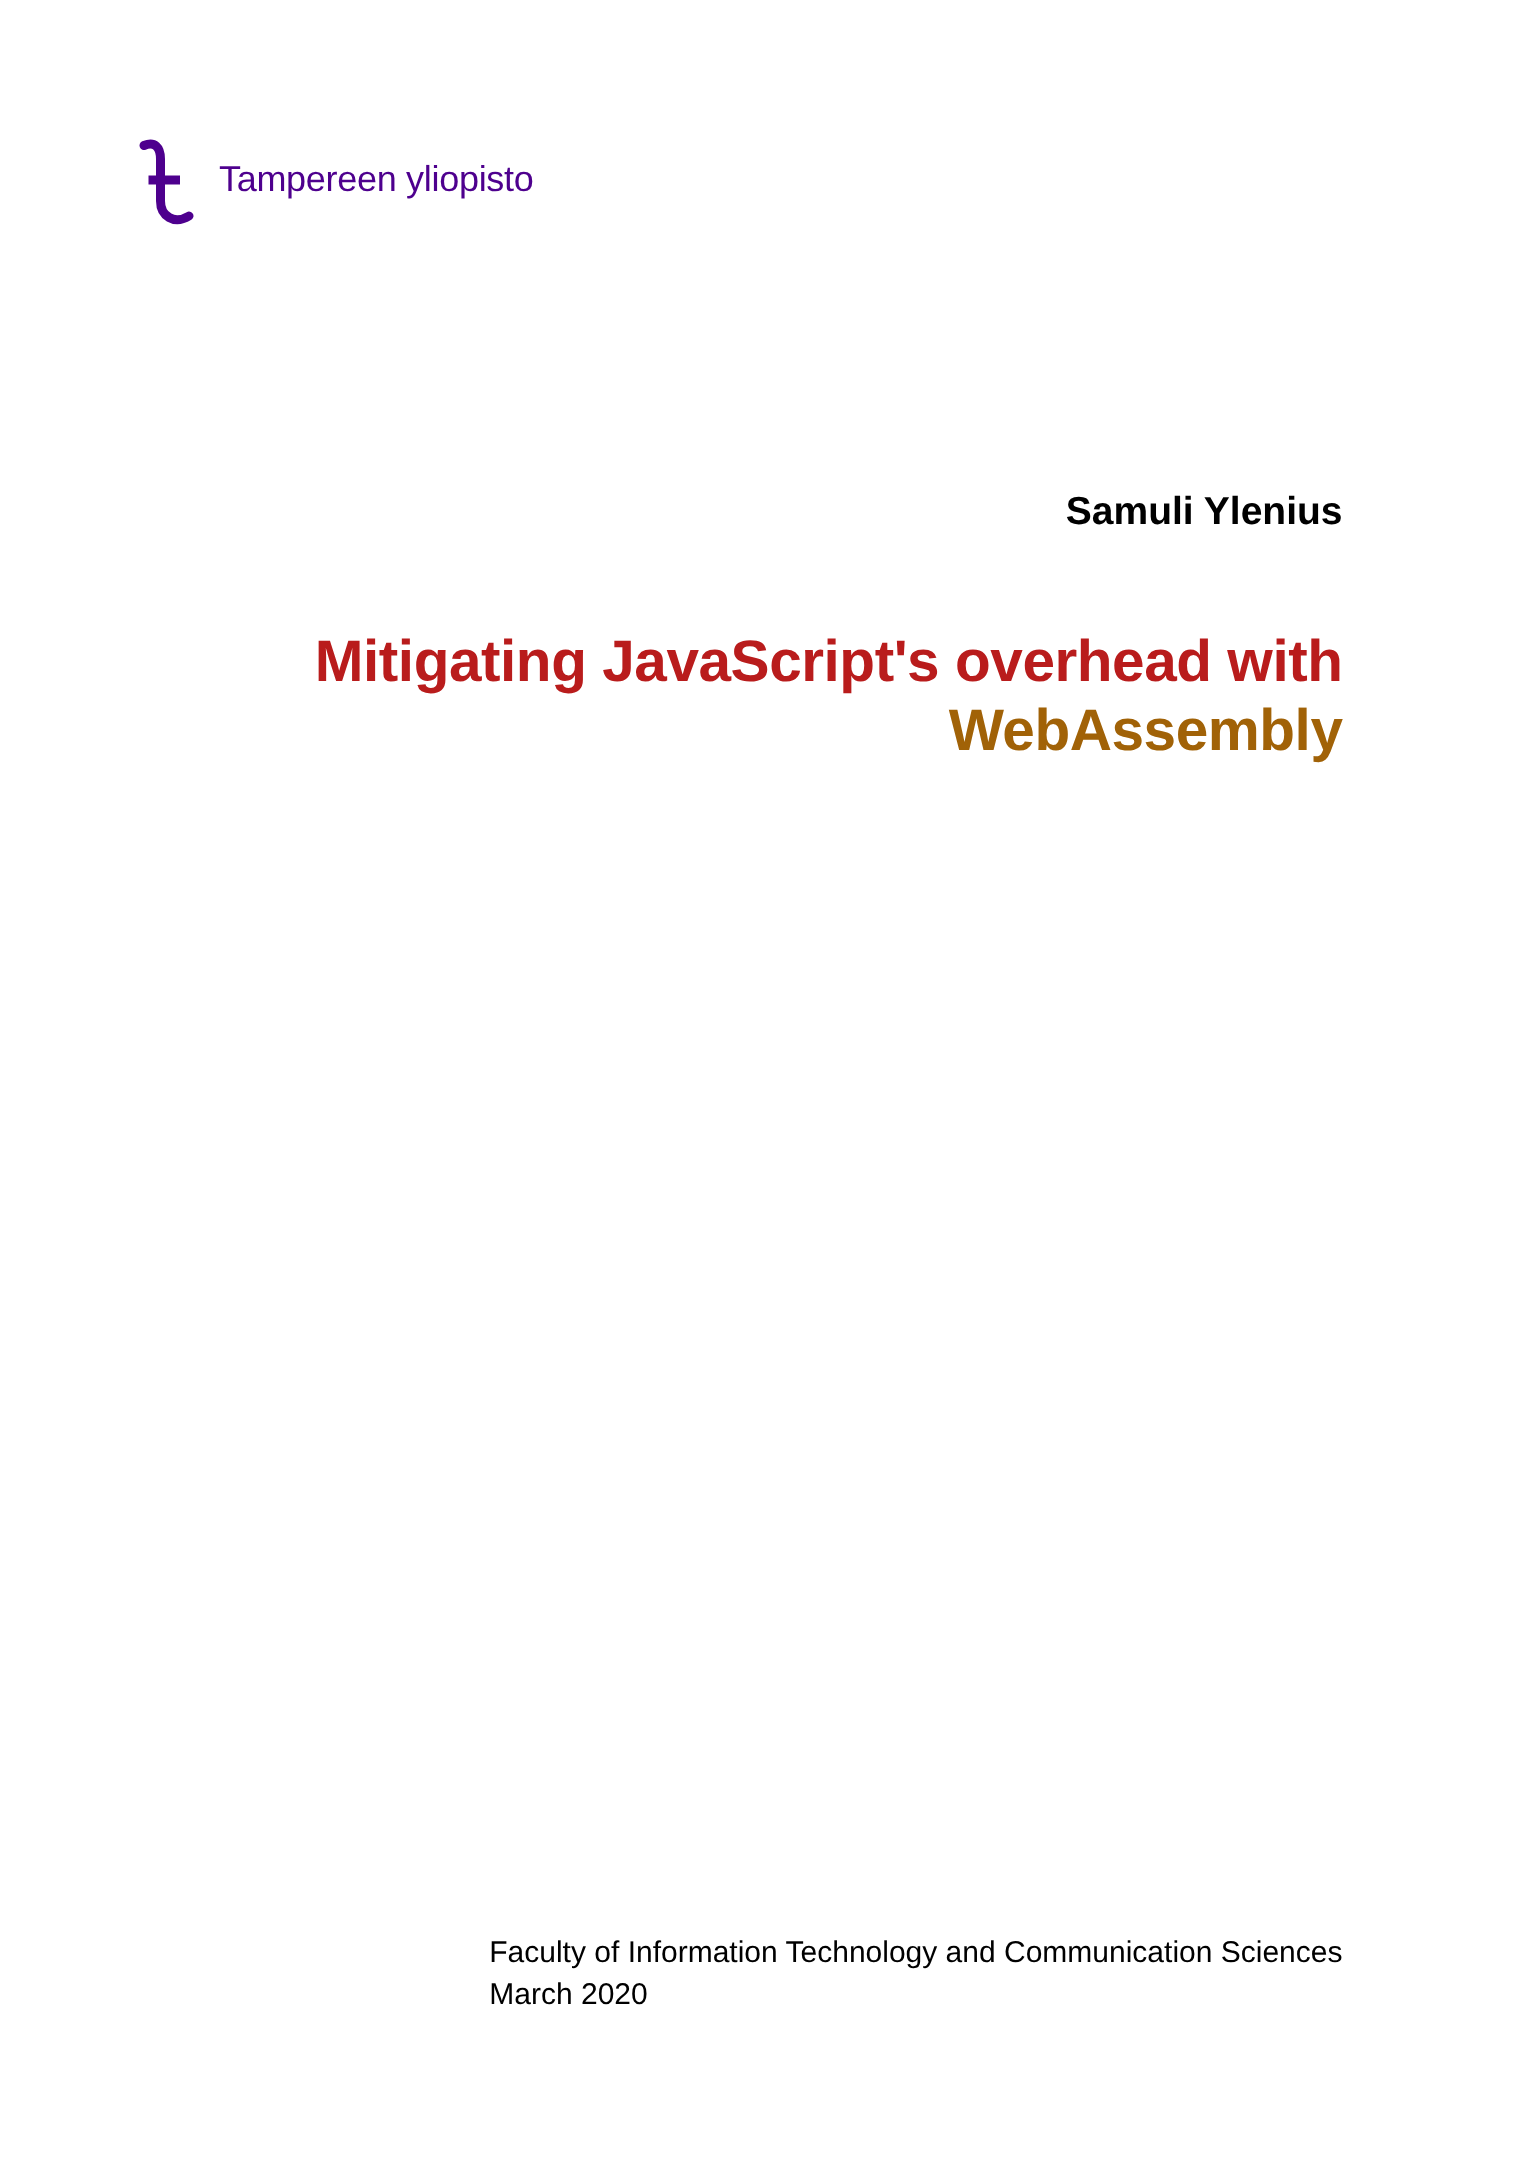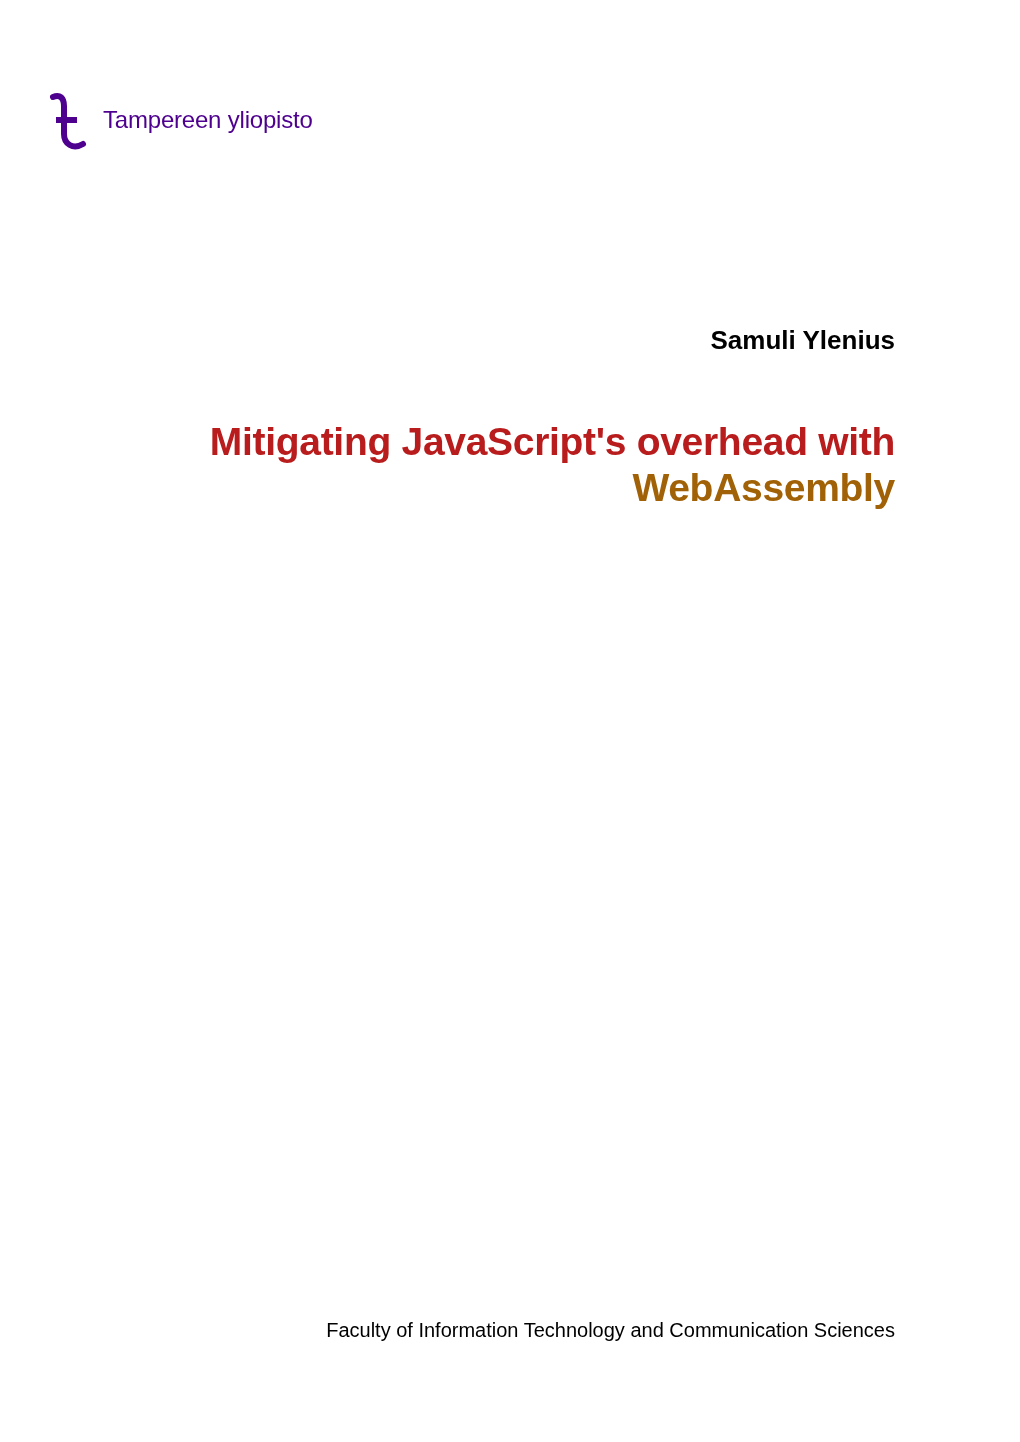--- a/index.html
+++ b/index.html
@@ -14,21 +14,21 @@
       background: #ffffff;
       font-family: Arial, Helvetica, sans-serif;
       color: #000000;
       overflow: hidden;
     }
     
     .page {
       width: 985px;
       height: 1442px;
       position: relative;
-      padding: 70px 90px 90px 47px;
+      padding: 70px 90px 90px 90px;
     }
     
     .logo-block {
       display: flex;
       align-items: center;
       gap: 8px;
       margin-top: 20px;
     }
     
     .logo-mark {
@@ -129,15 +129,16 @@
 
   <div class="author-line">Samuli Ylenius</div>
 
   <div class="title-block">
     <div class="title-line-1" style="color:#b91c1c">Mitigating JavaScript's overhead with</div>
     <div class="title-line-2" style="color:#a16207">WebAssembly</div>
   </div>
 
   <div class="footer-block">
     <span class="footer-line">Faculty of Information Technology and Communication Sciences</span>
+    <span class="footer-line">March 2020</span>
   </div>
 
 </div>
 
 </body></html>

